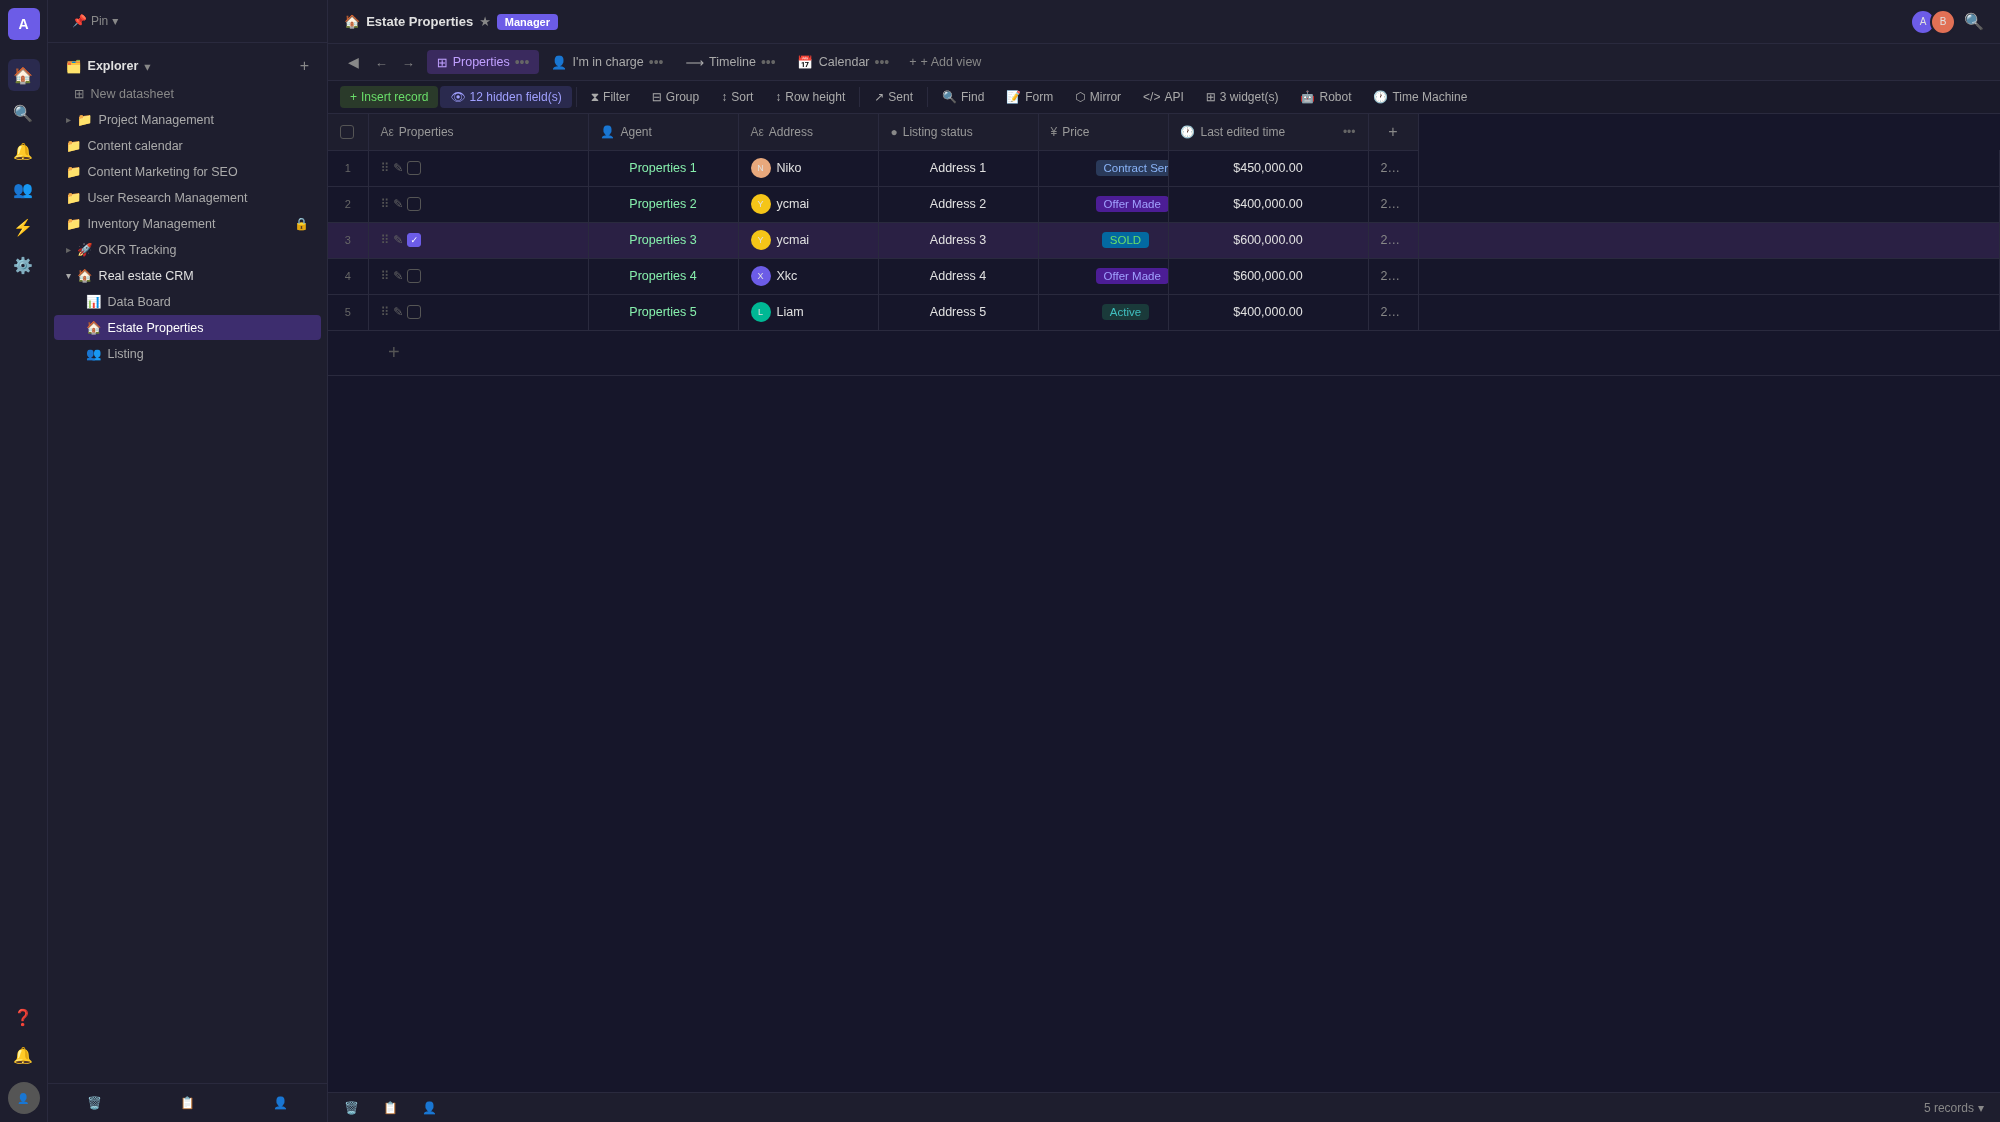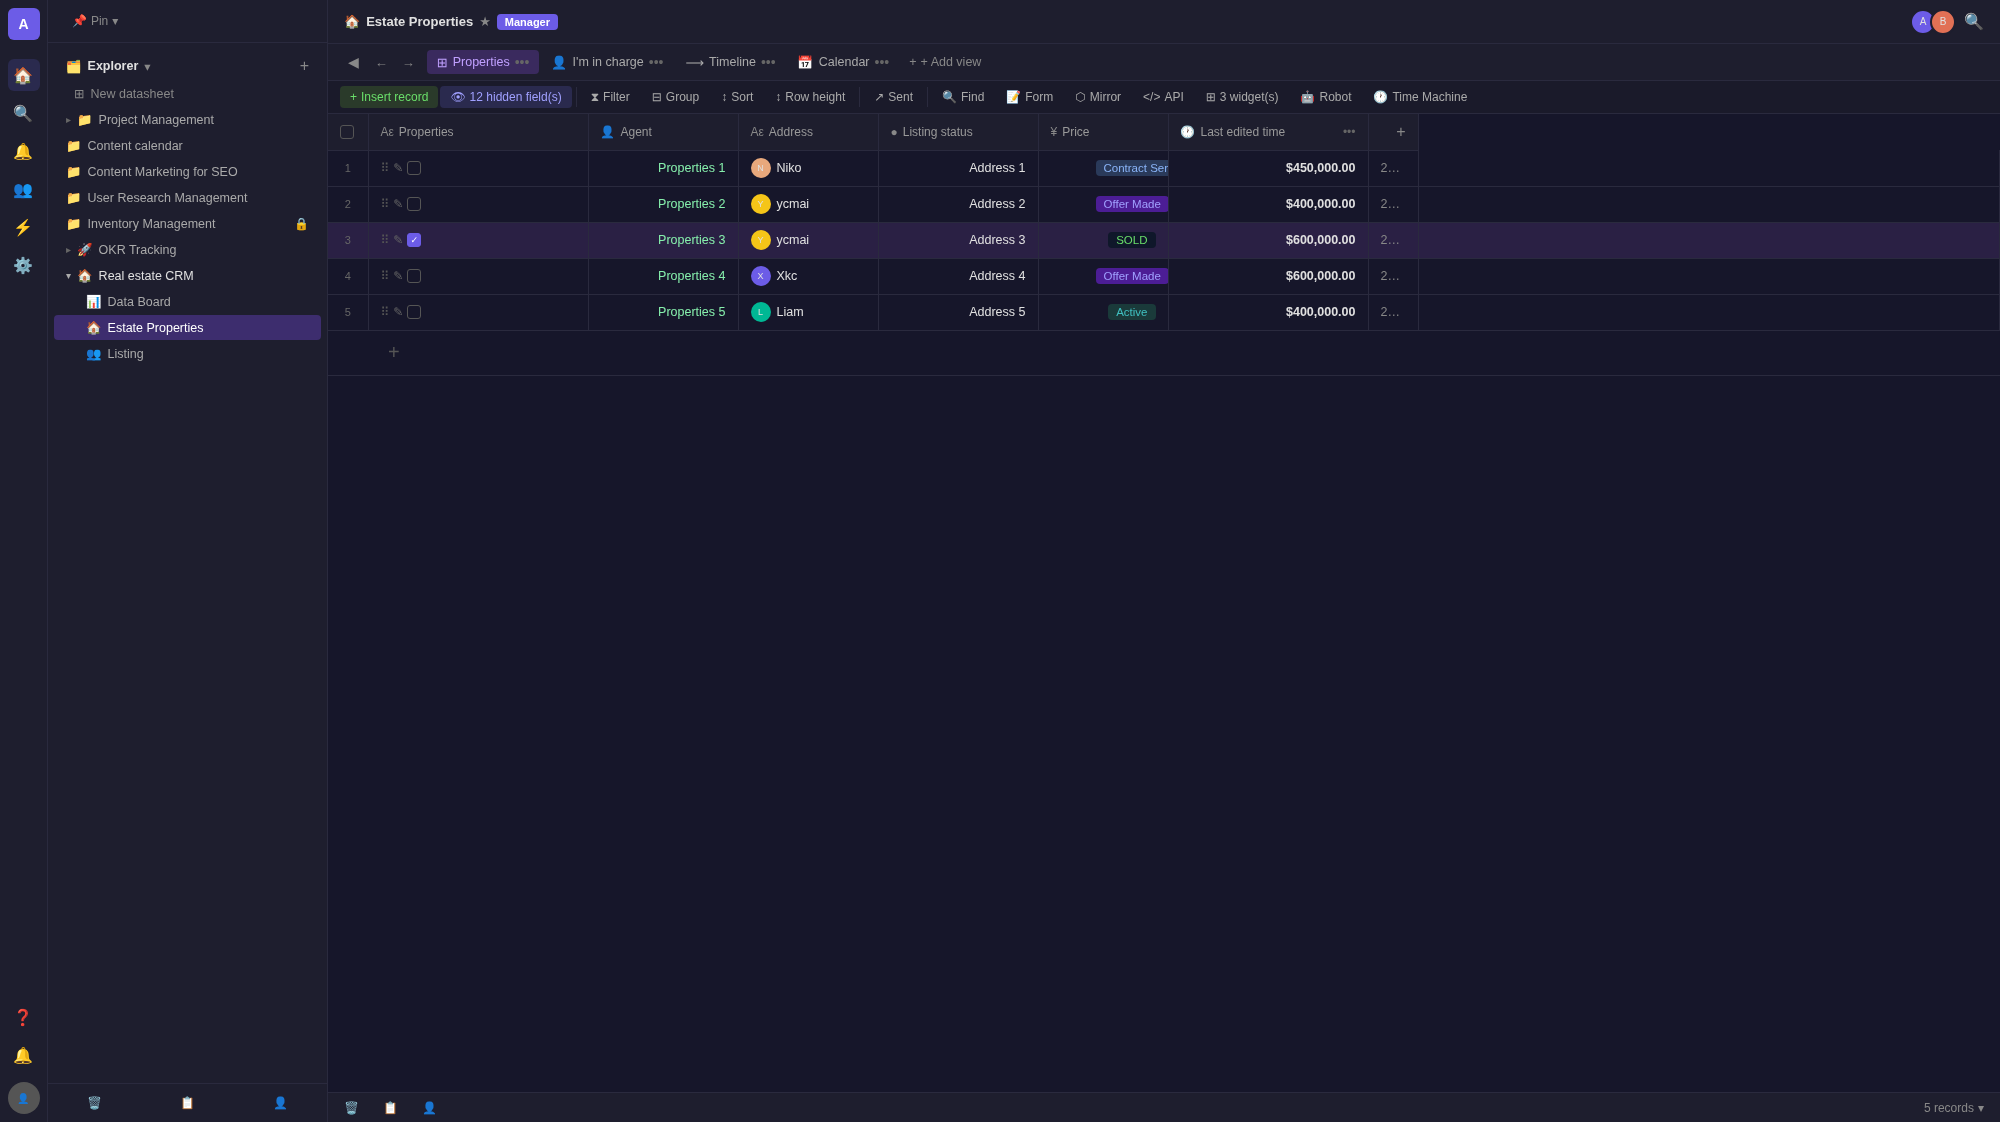--- a/index.html
+++ b/index.html
@@ -139,21 +139,21 @@
     .action-btn.hidden-fields { background: #2a2a4e; color: #a0a0ff; }
     .action-sep { width: 1px; height: 20px; background: #2a2a3e; margin: 0 2px; }
 
     
     .table-container { flex: 1; overflow: auto; position: relative; }
     .data-table { width: 100%; border-collapse: collapse; table-layout: fixed; }
     .data-table th, .data-table td {
       border-right: 1px solid #2a2a3e;
       border-bottom: 1px solid #2a2a3e;
       padding: 0 12px;
-      text-align: right;
+      text-align: center;
       height: 36px;
       font-size: 12.5px;
       overflow: hidden; white-space: nowrap; text-overflow: ellipsis;
     }
     .data-table thead th {
       background: #1e1e2e;
       color: #999;
       font-weight: 500;
       font-size: 12px;
       position: sticky; top: 0; z-index: 10;
@@ -177,24 +177,24 @@
 
     .agent-cell { display: flex; align-items: center; gap: 6px; }
     .agent-avatar { width: 20px; height: 20px; border-radius: 50%; flex-shrink: 0; overflow: hidden; display: flex; align-items: center; justify-content: center; font-size: 10px; }
 
     .status-badge {
       display: inline-block; padding: 2px 8px; border-radius: 4px;
       font-size: 11.5px; font-weight: 500; margin-left: 45px;
     }
     .status-contract { background: #2a3a5a; color: #8ab4f8; }
     .status-offer { background: #4c1d95; color: #a0a0ff; }
-    .status-sold { background: #0f172a; color: #6adf6a; }
+    .status-sold { background: #0369a1; color: #6adf6a; }
     .status-active { background: #1a3a3a; color: #40c0c0; }
 
-    .price-cell { color: #e0e0e0; text-align: right; font-weight: bold; }
+    .price-cell { color: #e0e0e0; text-align: right; }
     .time-cell { color: #888; font-size: 12px; }
 
     .add-row { color: #555; font-size: 20px; cursor: pointer; display: flex; align-items: center; justify-content: center; height: 36px; }
 
     
     .th-add { width: 50px; text-align: center; }
 
     
     .drag-handle { color: #555; font-size: 12px; cursor: grab; }
 

